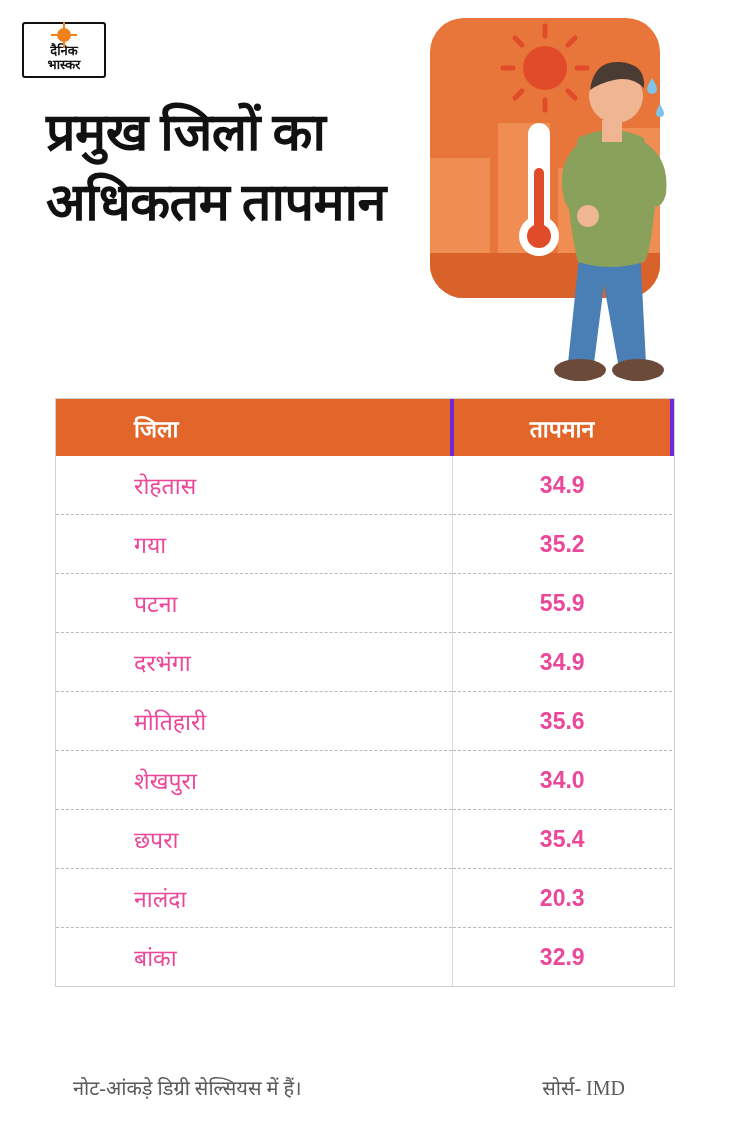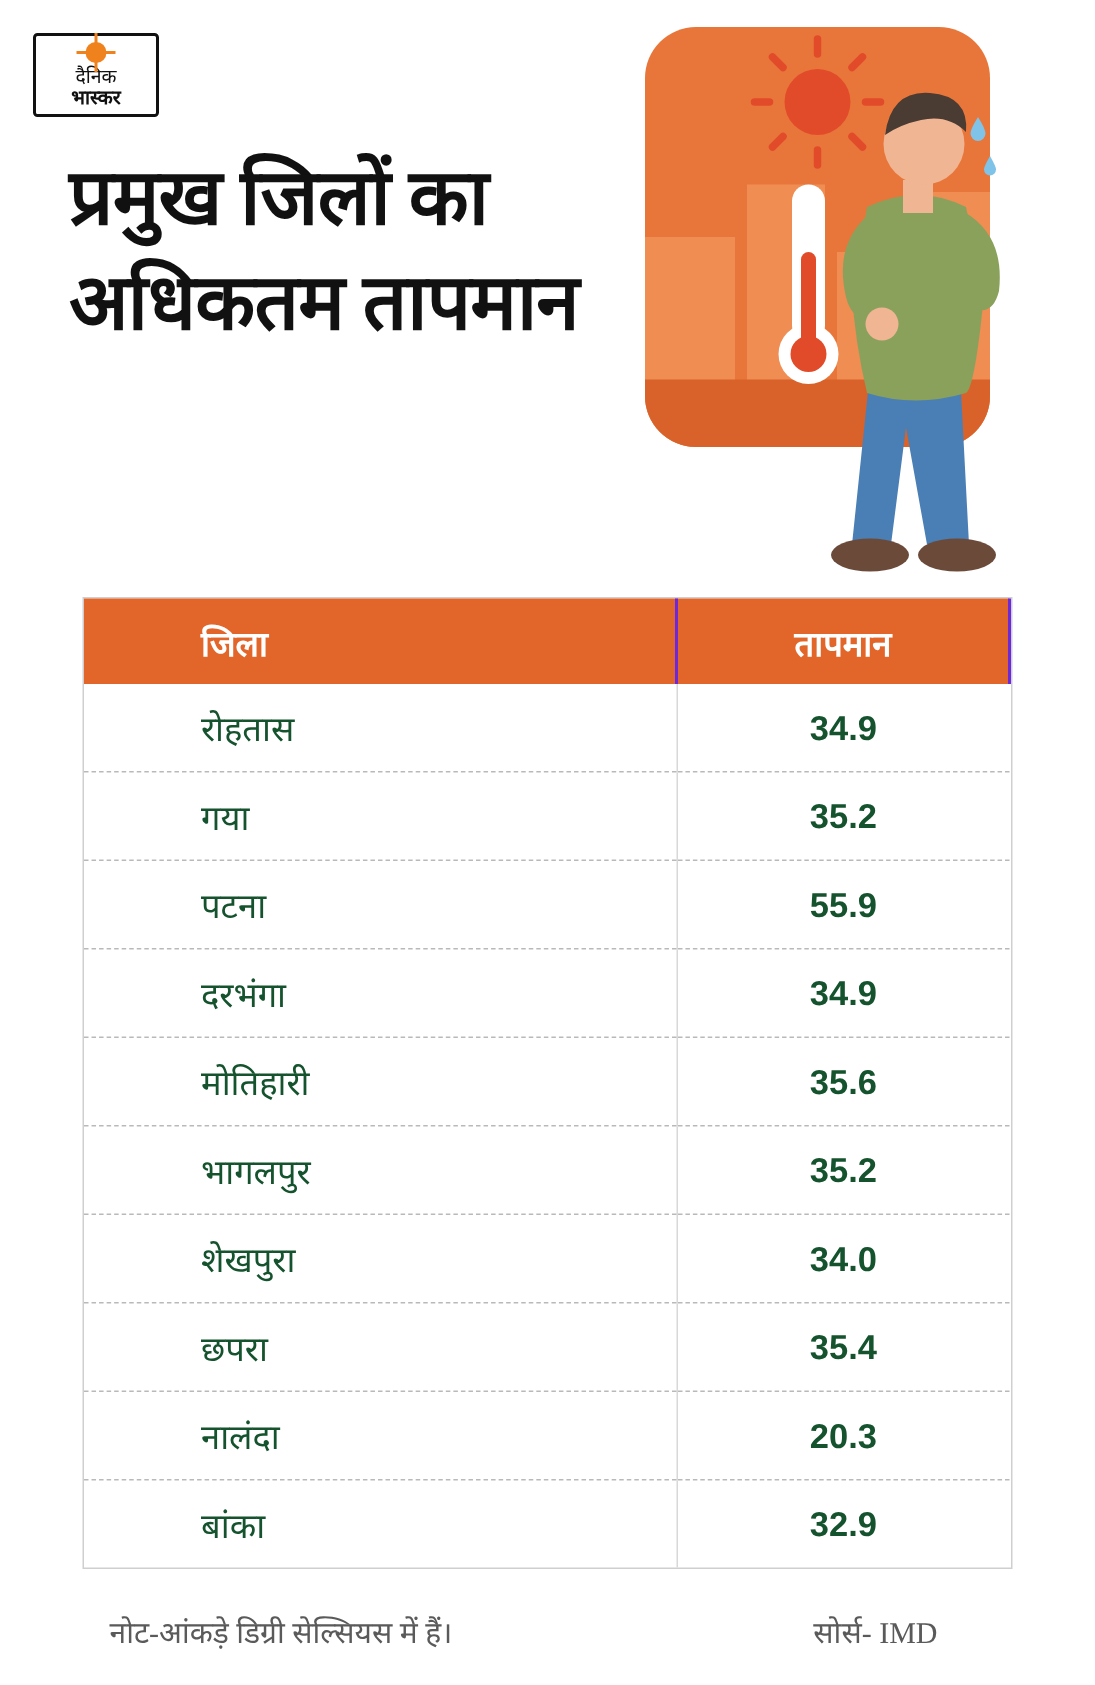--- a/index.html
+++ b/index.html
@@ -46,21 +46,21 @@
     background: #f0821e;
   }
   .logo-sun::before {
     width: 26px; height: 2px; left: -6px; top: 6px;
   }
   .logo-sun::after {
     width: 2px; height: 26px; left: 6px; top: -6px;
   }
   .logo-l1 {
     font-family: "Liberation Serif", serif;
-    font-weight: normal;
+    font-weight: bold;
     font-size: 13px;
     color: #111;
     line-height: 1.05;
   }
   .logo-l2 {
     font-family: Liberation Serif, serif;
     font-weight: bold;
     font-size: 13px;
     color: #111;
     line-height: 1.05;
@@ -105,32 +105,32 @@
     table-layout: fixed;
   }
   th {
     background: #e2662a;
     color: #ffffff;
     font-family: "Liberation Serif", serif;
     font-weight: bold;
     font-size: 23px;
     height: 55px;
     text-align: center;
-    border-right: 2px solid #6d28d9;
+    border-right: 4px solid #6d28d9;
   }
   th.col-district {
     text-align: left;
     padding-left: 78px;
     width: 315px;
   }
   td {
     height: 56px;
     font-family: "Liberation Serif", serif;
     font-size: 23px;
-    color: #14532d;
+    color: #ec4899;
     border-bottom: 1px dashed #b9b9b9;
     text-align: center;
   }
   tr:last-child td {
     border-bottom: none;
   }
   td.col-district {
     text-align: left;
     padding-left: 78px;
     border-right: 1px solid #d8d8d8;
@@ -253,24 +253,20 @@
       </tr>
       <tr>
         <td class="col-district">दरभंगा</td>
         <td class="col-temp">34.9</td>
       </tr>
       <tr>
         <td class="col-district">मोतिहारी</td>
         <td class="col-temp">35.6</td>
       </tr>
       <tr>
-        <td class="col-district">भागलपुर</td>
-        <td class="col-temp">35.2</td>
-      </tr>
-      <tr>
         <td class="col-district">शेखपुरा</td>
         <td class="col-temp">34.0</td>
       </tr>
       <tr>
         <td class="col-district">छपरा</td>
         <td class="col-temp">35.4</td>
       </tr>
       <tr>
         <td class="col-district">नालंदा</td>
         <td class="col-temp">20.3</td>

